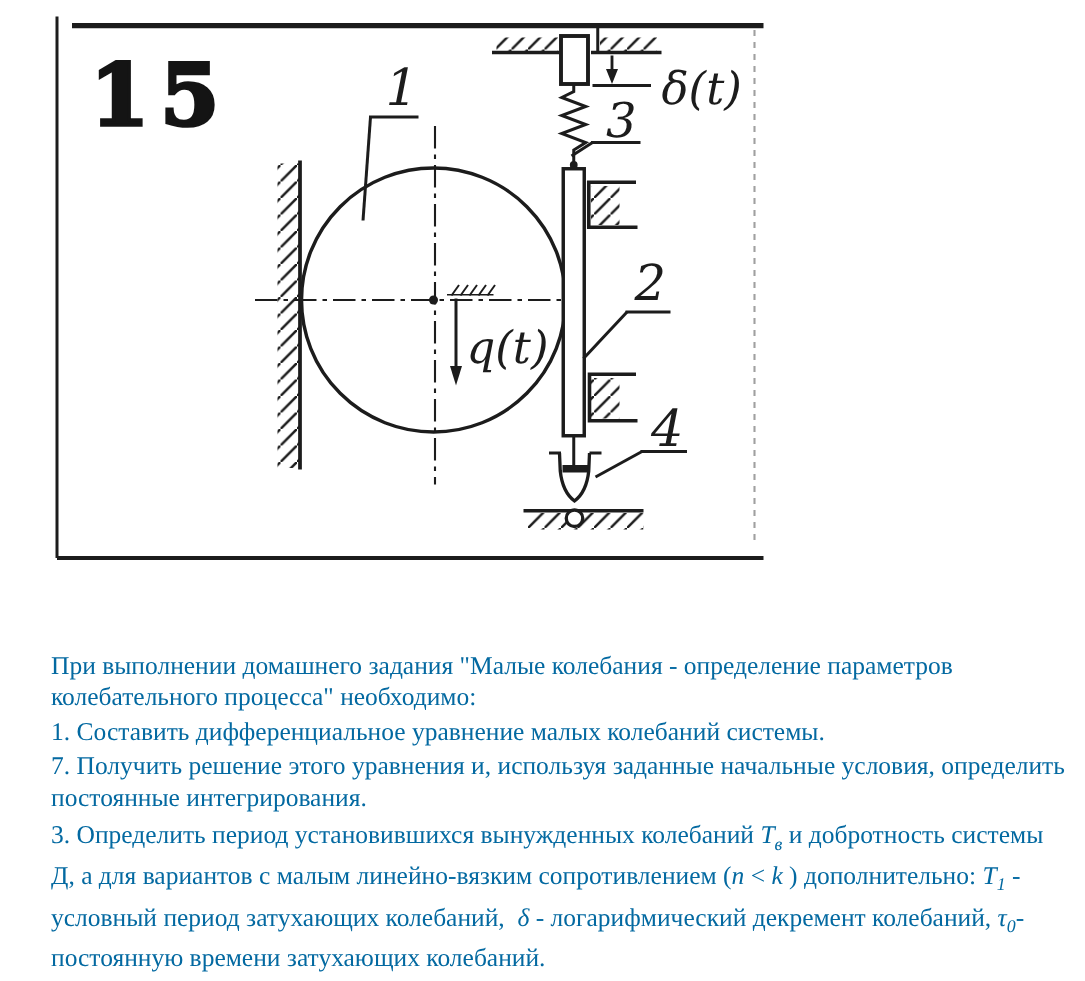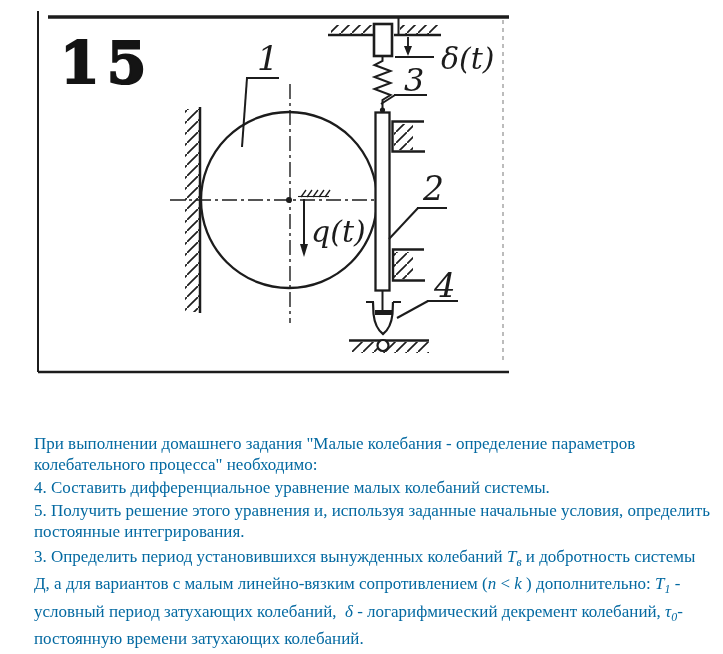--- a/index.html
+++ b/index.html
@@ -126,18 +126,18 @@
     </g>
     <g>
       <text class="hand" x="434" y="297" font-size="34">4</text>
       <line class="ink" x1="427" y1="301" x2="458" y2="301" stroke-width="2"></line>
       <line class="ink" x1="428" y1="301" x2="397" y2="318" stroke-width="2"></line>
     </g>
   </svg>
 
   <div class="text-block">
     <p class="para"><span>При выполнении домашнего задания "Малые колебания - определение параметров колебательного процесса" необходимо:</span></p>
-    <p class="para"><span>4. Составить дифференциальное уравнение малых колебаний системы.</span></p>
-    <p class="para"><span>5. Получить решение этого уравнения и, используя заданные начальные условия, определить постоянные интегрирования.</span></p>
+    <p class="para"><span>1. Составить дифференциальное уравнение малых колебаний системы.</span></p>
+    <p class="para"><span>7. Получить решение этого уравнения и, используя заданные начальные условия, определить постоянные интегрирования.</span></p>
     <p class="para" style="margin-top:4px;"><span>3. Определить период установившихся вынужденных колебаний </span><span class="seg-i">Т</span><span class="seg-isub">в</span><span> и добротность системы Д, а для вариантов с малым линейно-вязким сопротивлением (</span><span class="seg-i">n</span><span> &lt; </span><span class="seg-i">k</span><span> ) дополнительно: </span><span class="seg-i">Т</span><span class="seg-isub">1</span><span> - условный период затухающих колебаний,  </span><span class="seg-i">δ</span><span> - логарифмический декремент колебаний, </span><span class="seg-i">τ</span><span class="seg-isub">0</span><span>- постоянную времени затухающих колебаний.</span></p>
   </div>
 
 </div>
 
 </body></html>

